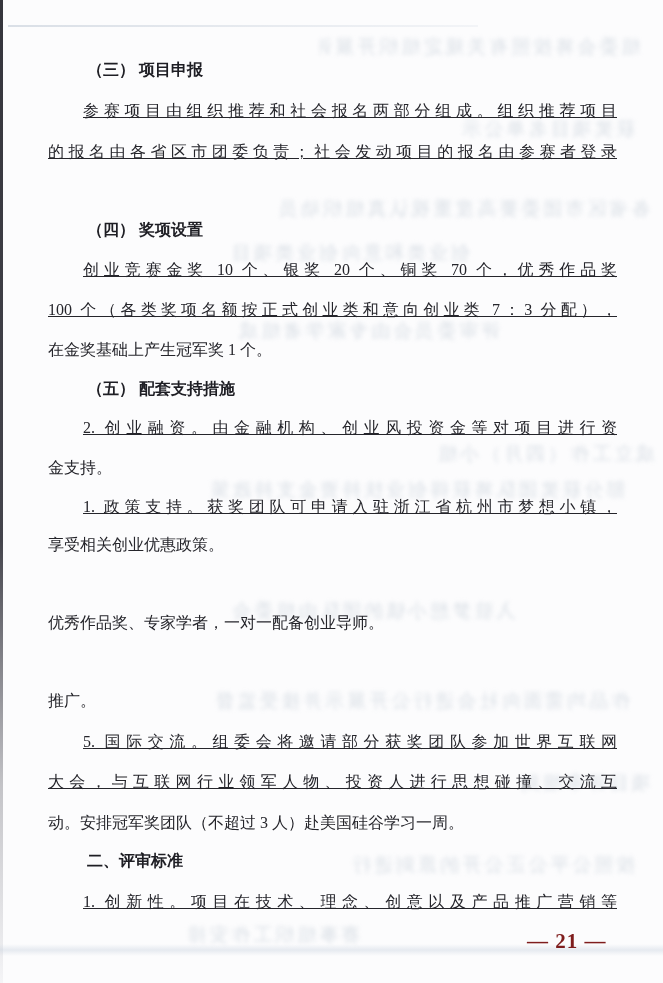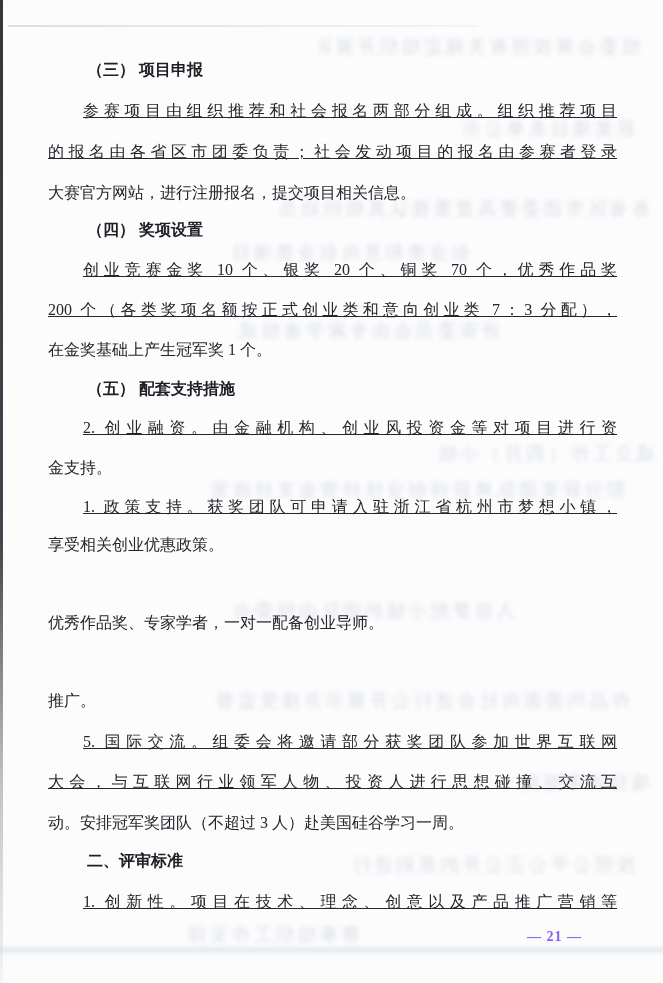--- a/index.html
+++ b/index.html
@@ -47,21 +47,21 @@
   .full{
     text-align:justify;text-align-last:justify;
     white-space:normal;
     text-decoration:underline;
   }
   .head{font-weight:700;color:#1e1e24;}
   .ind{text-indent:35px;}
   .hind{text-indent:39px;}
   .pageno{
     position:absolute;top:929px;left:527px;
-    font-size:14px;font-weight:700;color:#8b5cf6;letter-spacing:1px;
+    font-size:21px;font-weight:700;color:#7f1d1d;letter-spacing:1px;
   }
 </style>
 </head>
 <body>
 
 <div class="page">
 
   <div class="edge-left"></div>
   <div class="streak-top"></div>
   <div class="band-bottom"></div>
@@ -75,25 +75,24 @@
   <div class="bleed" style="top:477px;left:65px;width:560px">部分获奖团队将获得创业扶持资金支持政策</div>
   <div class="bleed" style="top:598px;left:65px;width:450px">入驻梦想小镇的团队由组委会</div>
   <div class="bleed" style="top:688px;left:75px;width:555px">作品均需面向社会进行公开展示并接受监督</div>
   <div class="bleed" style="top:770px;left:420px;width:230px">项目评审细则</div>
   <div class="bleed" style="top:852px;left:300px;width:335px">按照公平公正公开的原则进行</div>
   <div class="bleed" style="top:922px;left:60px;width:300px">赛事组织工作安排</div>
 
   <div class="ln head hind" style="top:56px">（三） 项目申报</div>
   <div class="ln full ind" style="top:97px">参赛项目由组织推荐和社会报名两部分组成。组织推荐项目</div>
   <div class="ln full" style="top:138px">的报名由各省区市团委负责；社会发动项目的报名由参赛者登录</div>
-  <div class="ln" style="top:179px">大赛官方网站，进行注册报名，提交项目相关信息。</div>
 
   <div class="ln head hind" style="top:216px">（四） 奖项设置</div>
   <div class="ln full ind" style="top:256px">创业竞赛金奖 10 个、银奖 20 个、铜奖 70 个，优秀作品奖</div>
-  <div class="ln full" style="top:296px">200 个（各类奖项名额按正式创业类和意向创业类 7：3 分配），</div>
+  <div class="ln full" style="top:296px">100 个（各类奖项名额按正式创业类和意向创业类 7：3 分配），</div>
   <div class="ln" style="top:336px">在金奖基础上产生冠军奖 1 个。</div>
 
   <div class="ln head hind" style="top:375px">（五） 配套支持措施</div>
   <div class="ln full ind" style="top:414px">2. 创业融资。由金融机构、创业风投资金等对项目进行资</div>
   <div class="ln" style="top:454px">金支持。</div>
   <div class="ln full ind" style="top:493px">1. 政策支持。获奖团队可申请入驻浙江省杭州市梦想小镇，</div>
   <div class="ln" style="top:531px">享受相关创业优惠政策。</div>
   <div class="ln" style="top:609px">优秀作品奖、专家学者，一对一配备创业导师。</div>
   <div class="ln" style="top:687px">推广。</div>
   <div class="ln full ind" style="top:728px">5. 国际交流。组委会将邀请部分获奖团队参加世界互联网</div>

